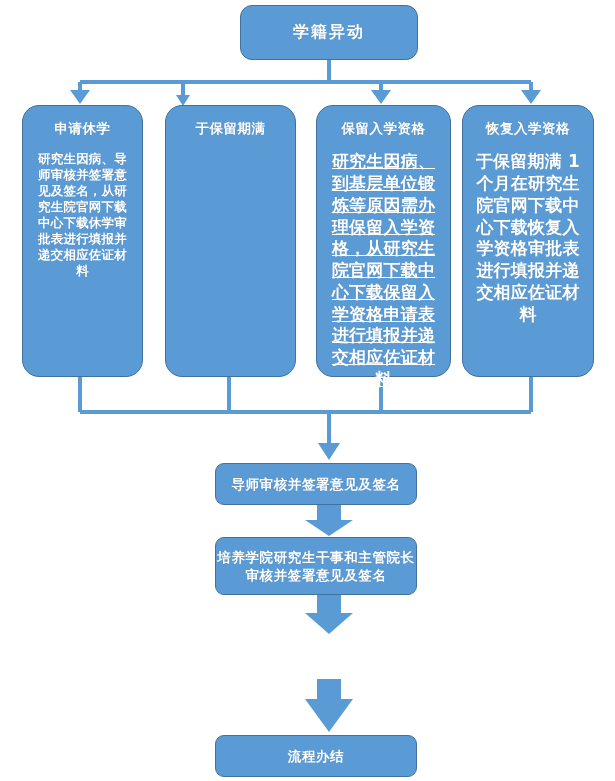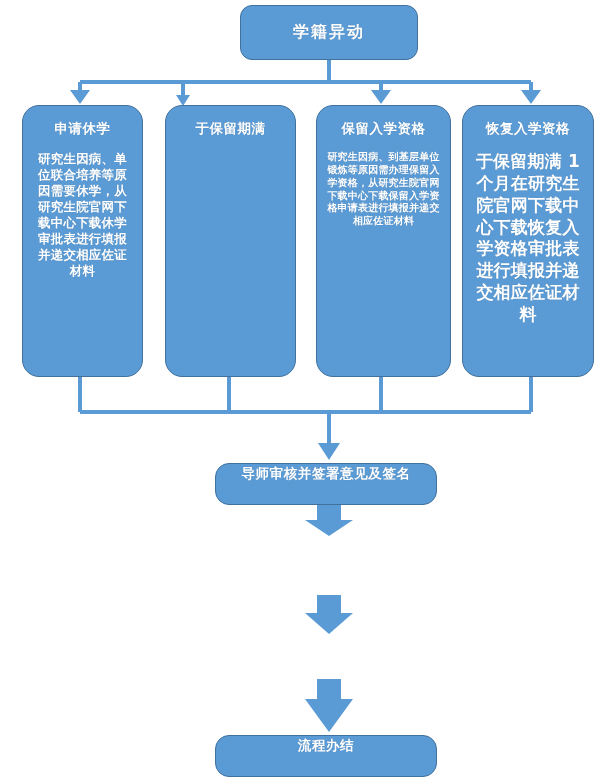--- a/index.html
+++ b/index.html
@@ -73,28 +73,29 @@
     border-radius: 17px;
     padding-top: 14px;
   }
   #branch-0 { left: 22px;  width: 121px; }
   #branch-1 { left: 165px; width: 131px; }
   #branch-2 { left: 316px; width: 135px; }
   #branch-3 { left: 462px; width: 132px; }
   .branch .node-title { margin-bottom: 14px; }
   #branch-0 .node-body { font-size: 12.5px; }
   #branch-1 .node-body { font-size: 12.5px; }
-  #branch-2 .node-body { font-size: 10px; }
+  #branch-2 .node-body { font-size: 17px; text-decoration: underline; }
   #branch-3 .node-body { font-size: 17px; }
 
   
   .step {
     left: 215px;
-    width: 222px;
-    border-radius: 14px;
+    width: 202px;
+    justify-content: center;
+    border-radius: 9px;
   }
   #step-0 { top: 463px; height: 42px; }
   #step-1 { top: 537px; height: 58px; }
   #step-2 { top: 637px; height: 42px; }
   #step-3 { top: 735px; height: 42px; }
   .step .node-title {
     font-size: 13.5px;
     line-height: 1.35;
     letter-spacing: 0.6px;
   }
@@ -152,37 +153,40 @@
       </g>
     </g>
   </svg>
 
   <div class="node" id="node-root">
     <div class="node-title">学籍异动</div>
   </div>
 
   <div class="node branch" id="branch-0">
     <div class="node-title">申请休学</div>
-    <div class="node-body">研究生因病、单位联合培养等原因需要休学，从研究生院官网下载中心下载休学审批表进行填报并递交相应佐证材料</div>
+    <div class="node-body">研究生因病、导师审核并签署意见及签名，从研究生院官网下载中心下载休学审批表进行填报并递交相应佐证材料</div>
   </div>
 
   <div class="node branch" id="branch-1">
     <div class="node-title">于保留期满</div>
   </div>
 
   <div class="node branch" id="branch-2">
     <div class="node-title">保留入学资格</div>
     <div class="node-body">研究生因病、到基层单位锻炼等原因需办理保留入学资格，从研究生院官网下载中心下载保留入学资格申请表进行填报并递交相应佐证材料</div>
   </div>
 
   <div class="node branch" id="branch-3">
     <div class="node-title">恢复入学资格</div>
     <div class="node-body">于保留期满 1 个月在研究生院官网下载中心下载恢复入学资格审批表进行填报并递交相应佐证材料</div>
   </div>
 
   <div class="node step" id="step-0">
     <div class="node-title">导师审核并签署意见及签名</div>
   </div>
+  <div class="node step" id="step-1">
+    <div class="node-title">培养学院研究生干事和主管院长审核并签署意见及签名</div>
+  </div>
   <div class="node step" id="step-3">
     <div class="node-title">流程办结</div>
   </div>
 
 </div>
 
 </body></html>

